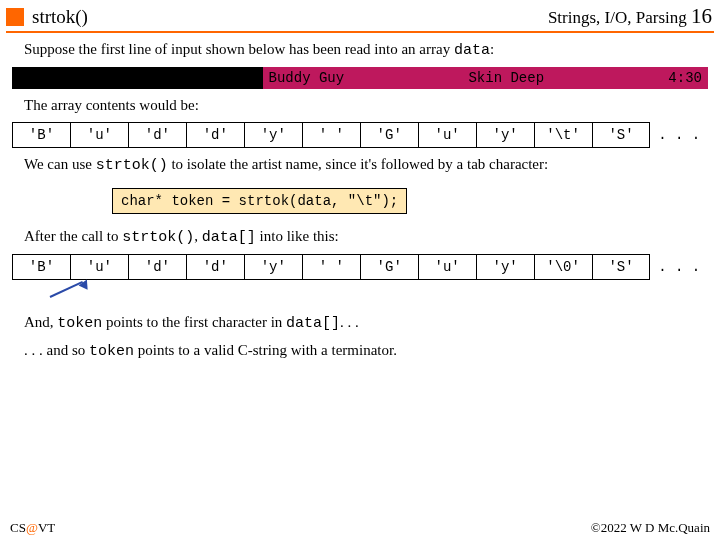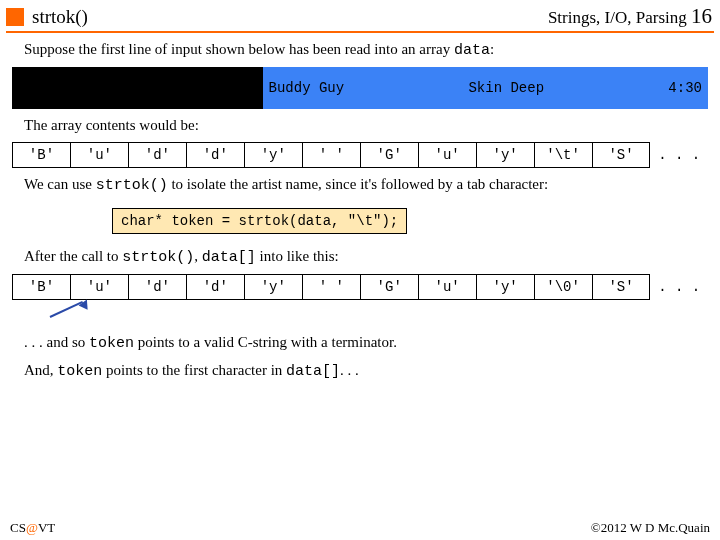--- a/index.html
+++ b/index.html
@@ -30,23 +30,23 @@
   .mono { font-family: "Courier New", Courier, monospace; }
   .inputbox {
     background: #000;
     color: #fff;
     font-family: "Courier New", Courier, monospace;
     font-size: 14px;
     margin: 4px 0 6px 0;
     width: 100%;
   }
   .inputbox-inner {
-    background: #3b82f6;
+    background: #be185d;
     color: #000;
-    padding: 13px 6px;
+    padding: 3px 6px;
     width: 64%;
     margin-left: 36%;
     display: flex;
     justify-content: space-between;
   }
   table.arr {
     border-collapse: collapse;
     width: 100%;
     margin: 6px 0;
     table-layout: fixed;
@@ -187,27 +187,27 @@
     </table>
 
   <div class="arrow-wrap">
     <div class="arrow">
       <div class="arrow-line"></div>
       <div class="arrow-head"></div>
     </div>
   </div>
 
   <div class="p">
+    <span>And, </span><span class="mono">token</span><span> points to the first character in </span><span class="mono">data[]</span><span>. . .</span>
+  </div>
+
+  <div class="p">
     <span>. . . and so </span><span class="mono">token</span><span> points to a valid C-string with a terminator.</span>
-  </div>
-
-  <div class="p">
-    <span>And, </span><span class="mono">token</span><span> points to the first character in </span><span class="mono">data[]</span><span>. . .</span>
   </div>
 
 </div>
 
 <div class="footer">
   <div>
     <span>CS</span><span class="vt-at">@</span><span>VT</span>
   </div>
-  <div>©2012 W D Mc.Quain</div>
+  <div>©2022 W D Mc.Quain</div>
 </div>
 
 </body></html>

